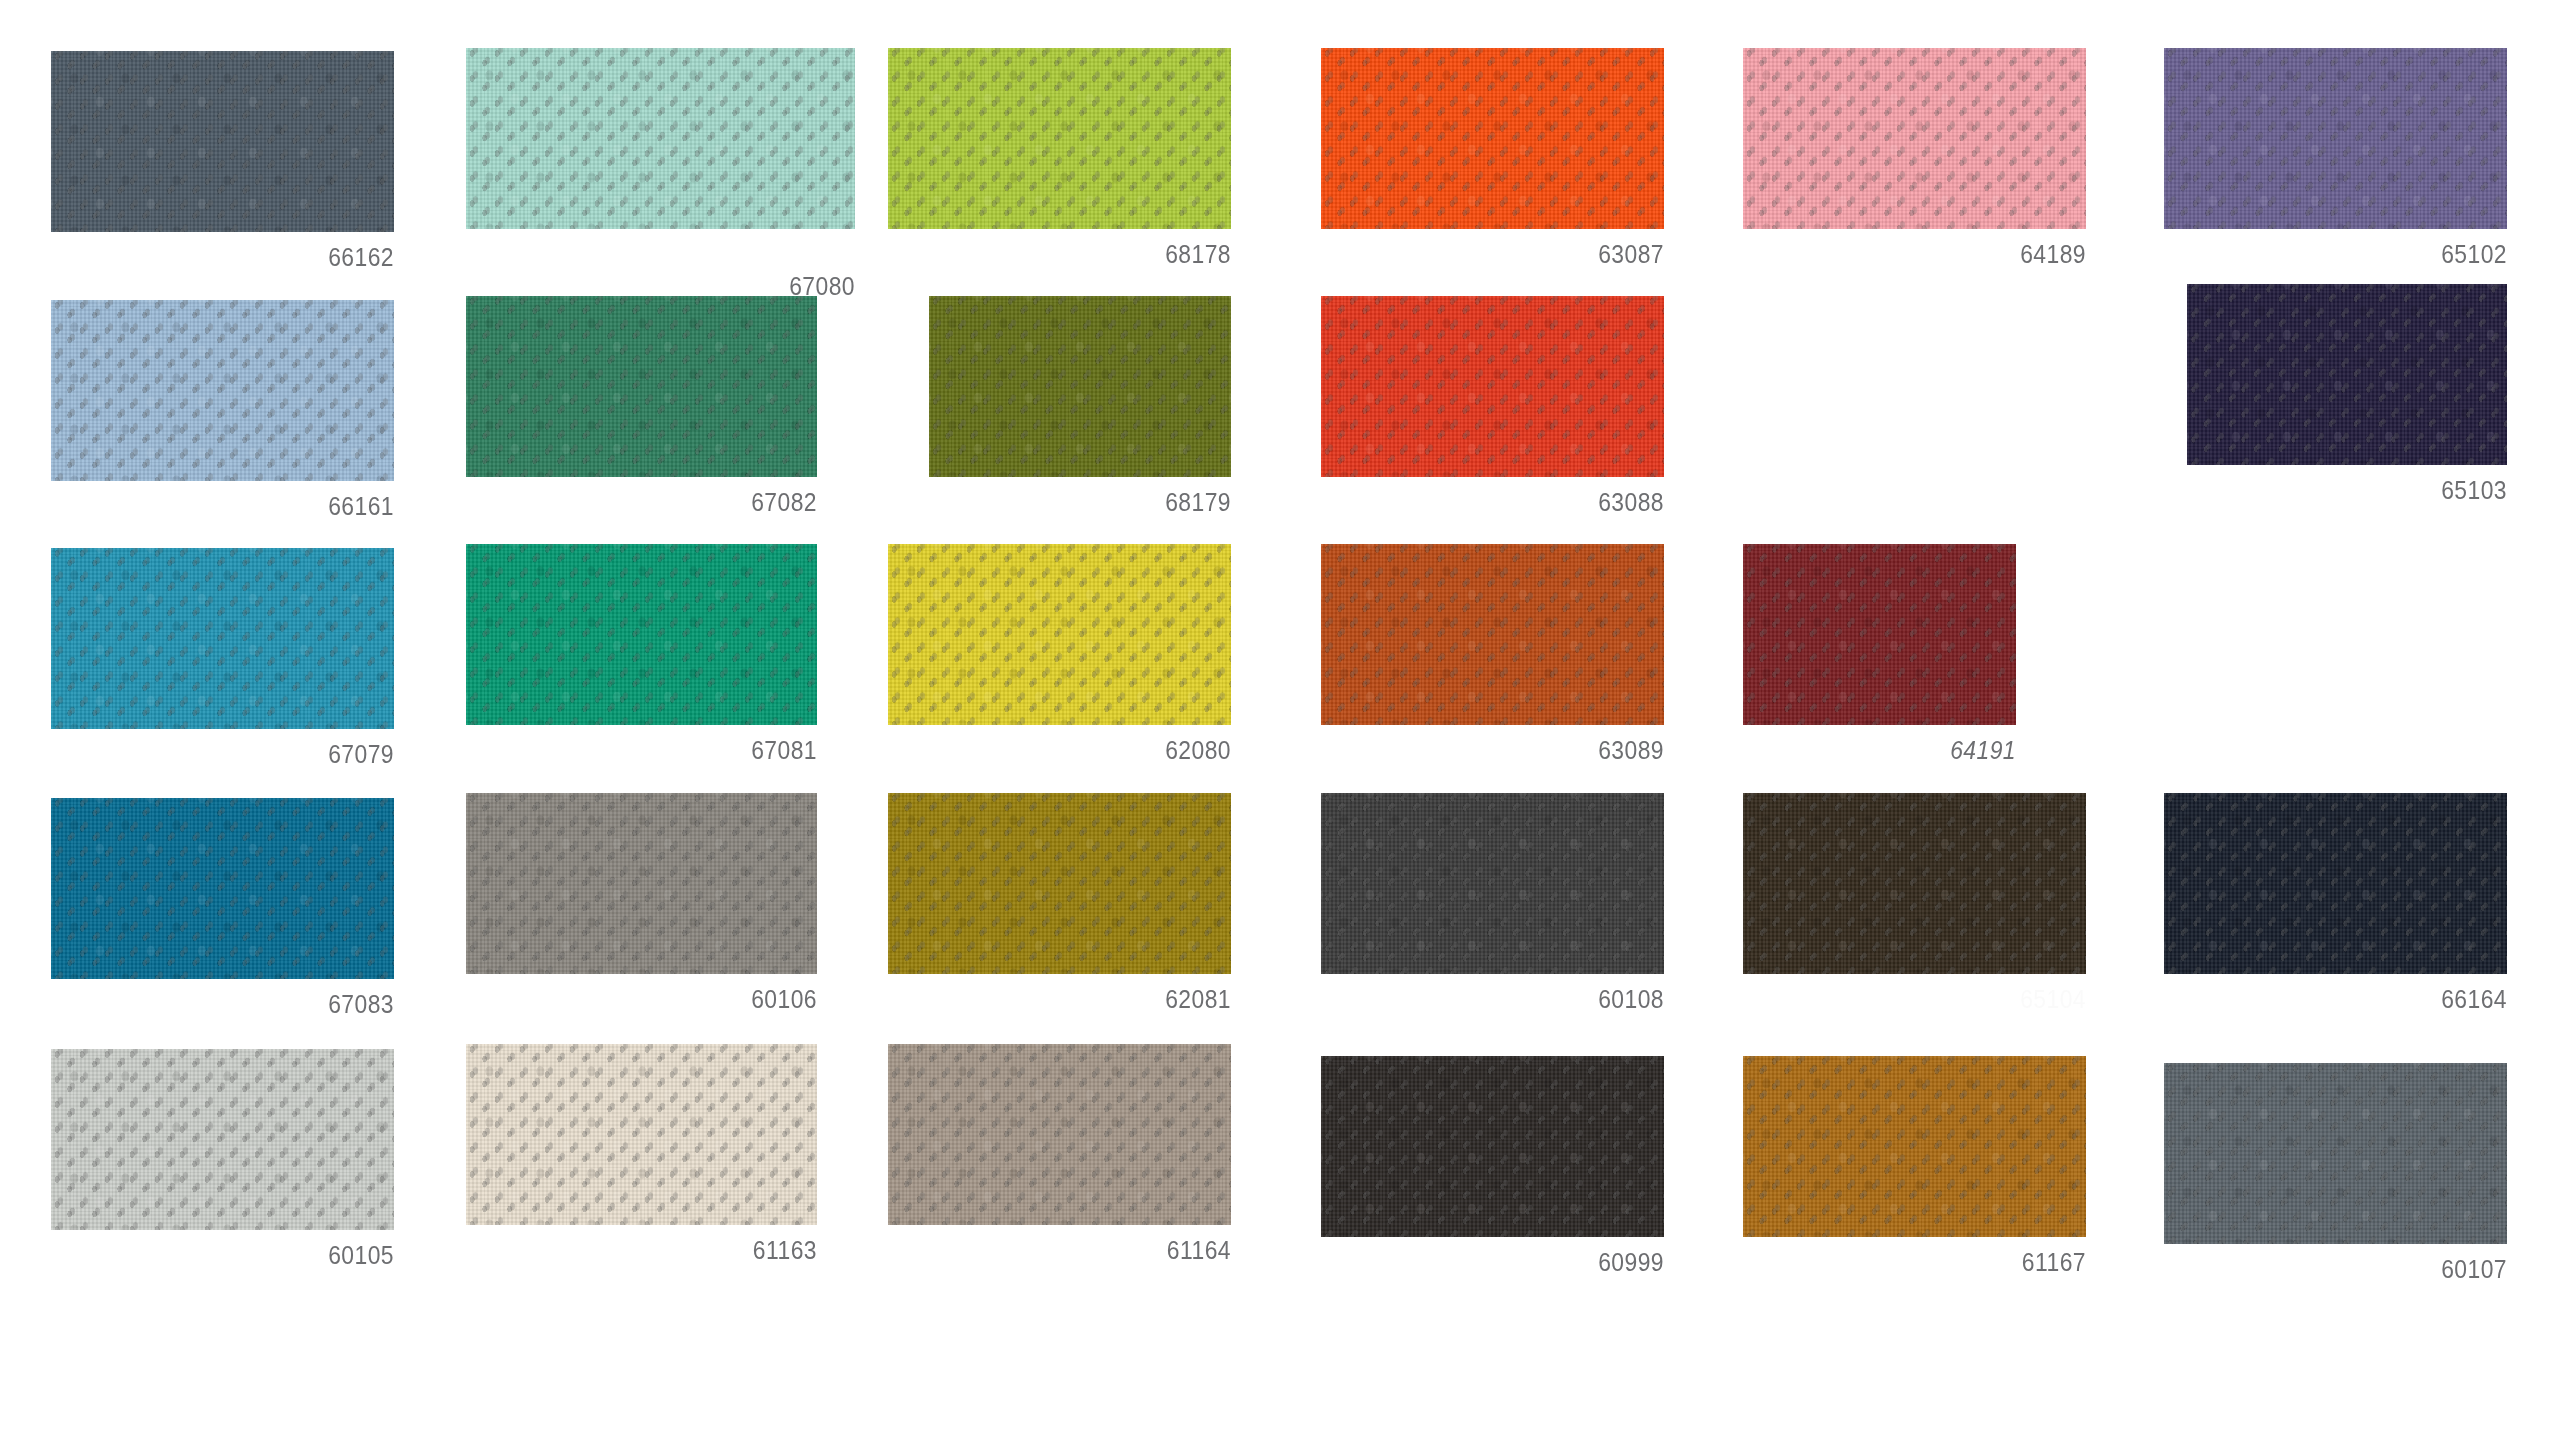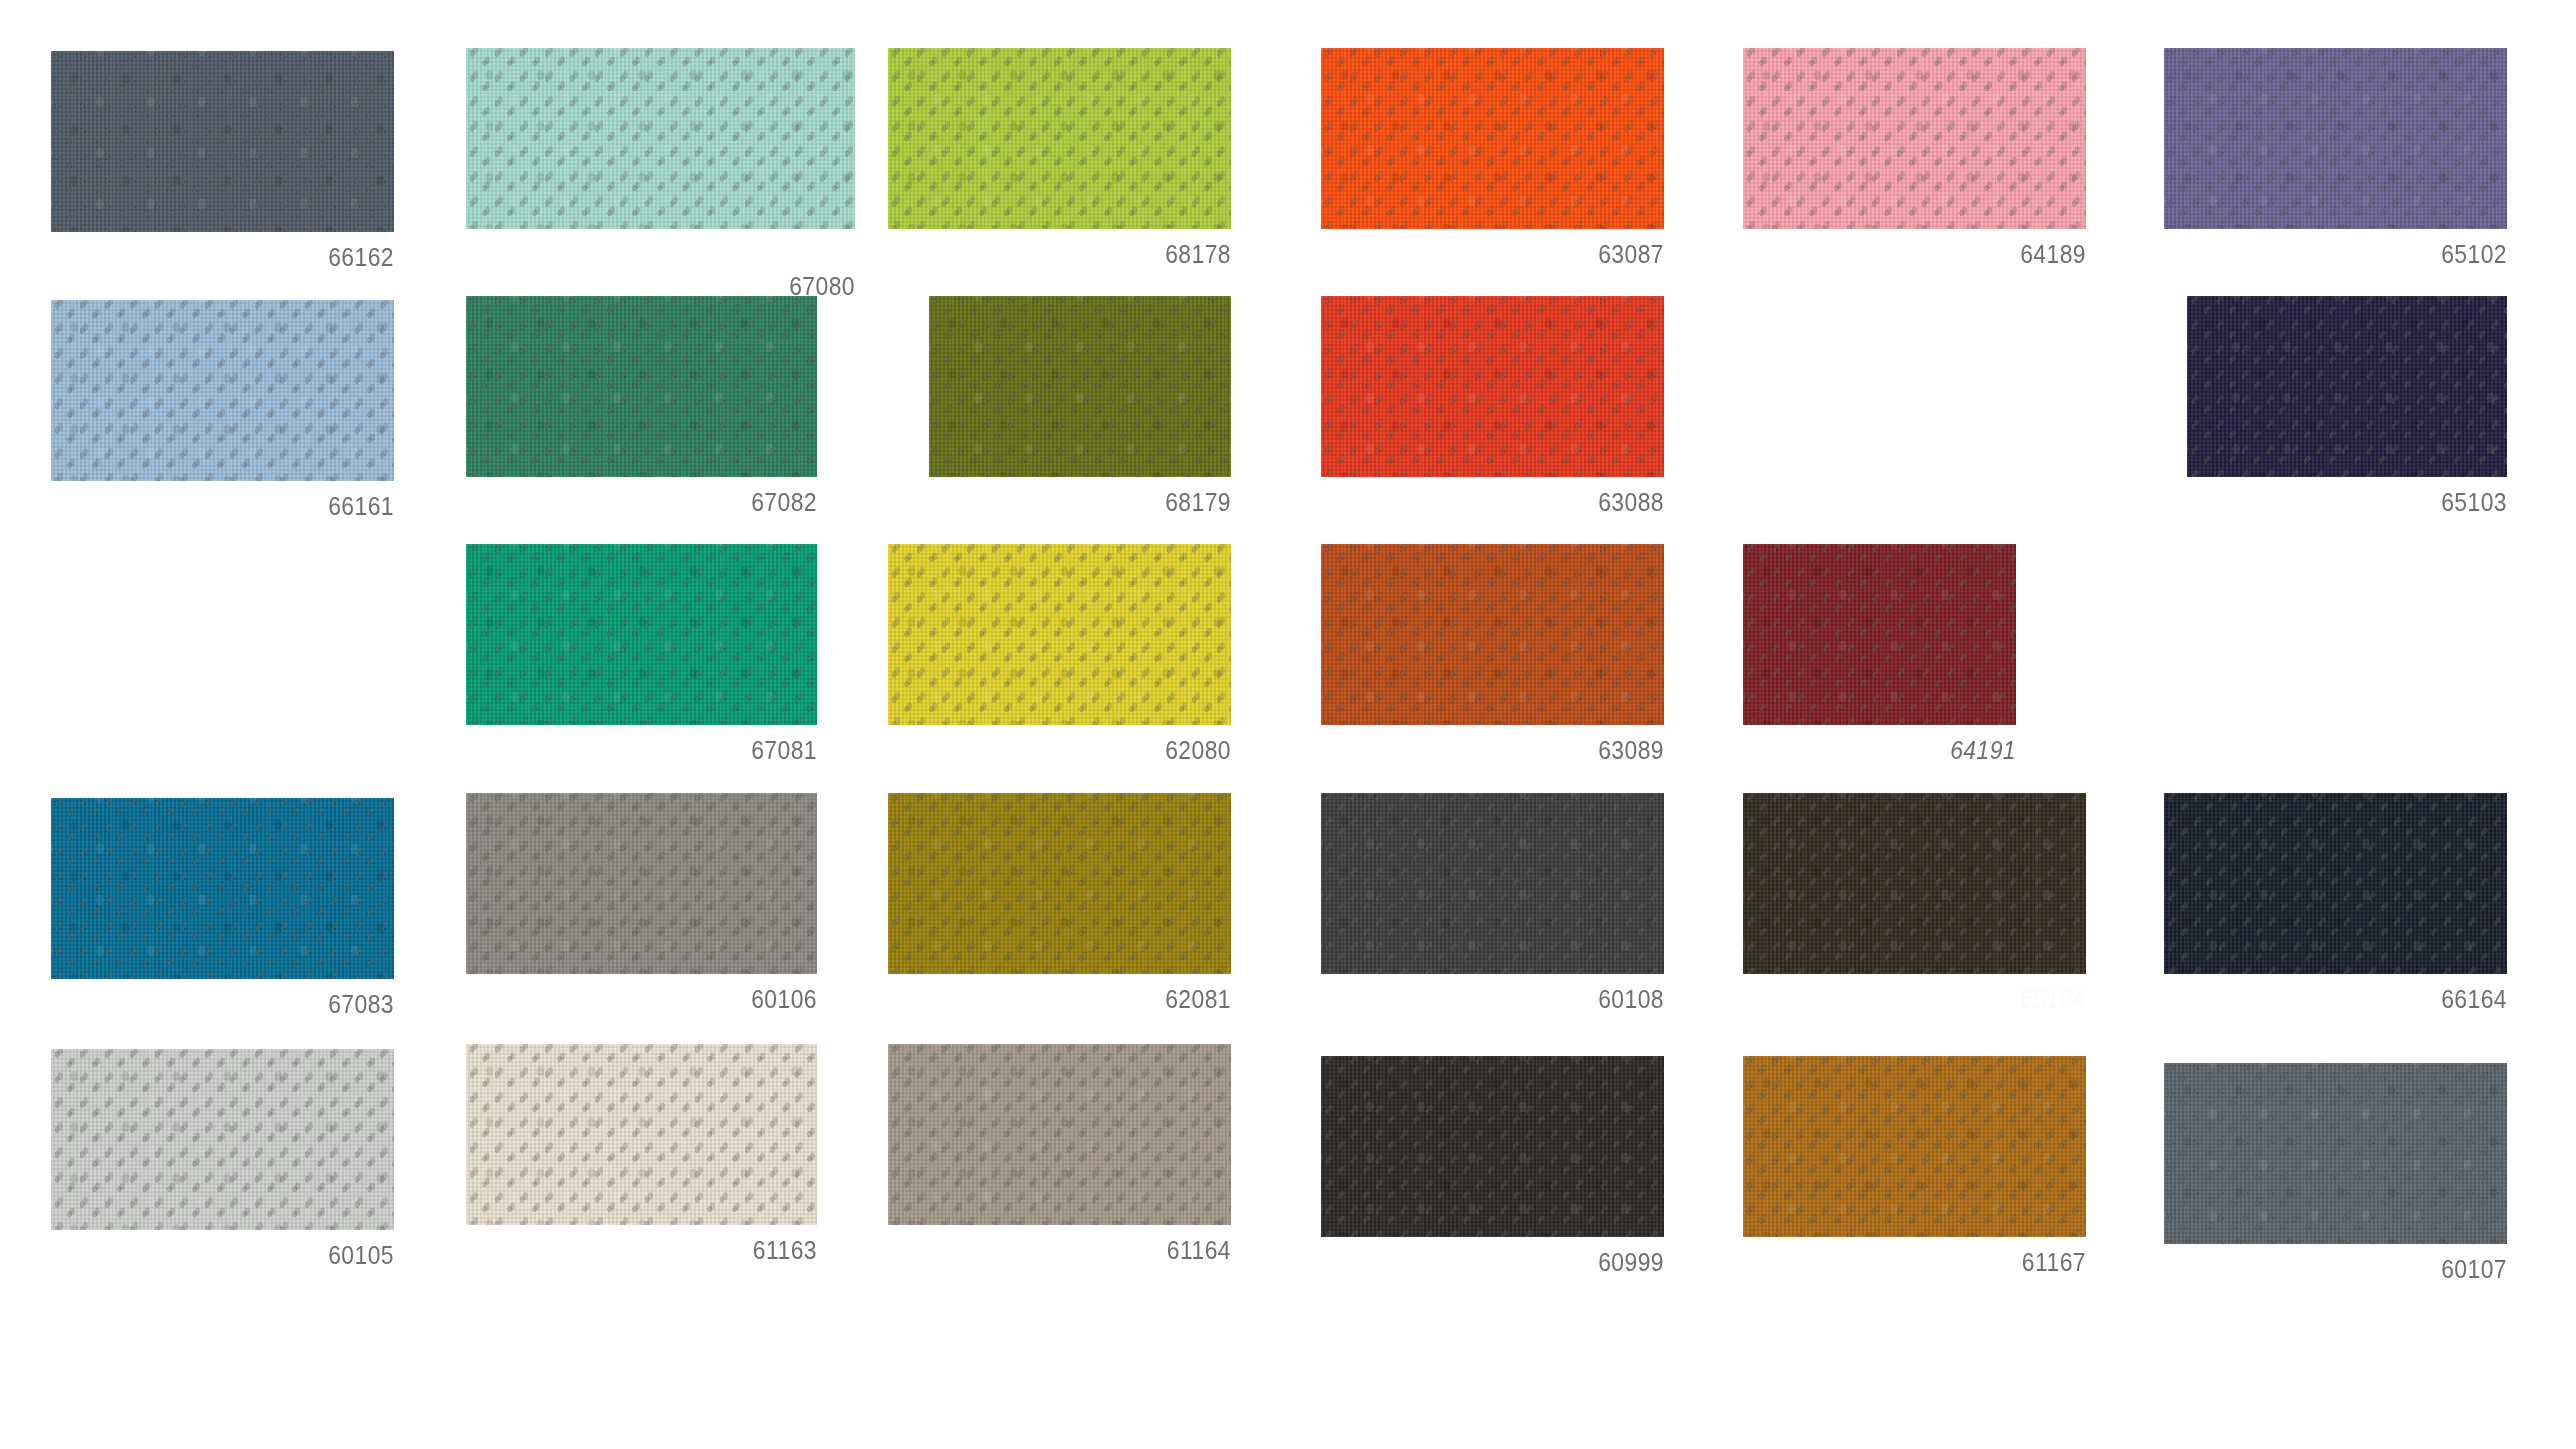--- a/index.html
+++ b/index.html
@@ -194,28 +194,37 @@
   </div>
     <div class="swatch-cell" style="left: 1321px; top: 296px; width: 343px;">
     <div class="swatch-chip" style="height: 181px; background-color: rgb(230, 53, 27);">
       <div class="weave weave-c"></div>
       <div class="weave weave-d"></div>
       <div class="weave weave-a"></div>
       <div class="weave weave-b"></div>
     </div>
     <div class="swatch-label">63088</div>
   </div>
-    <div class="swatch-cell" style="left: 2164px; top: 296px; width: 343px; padding-left: 23px;">
+    <div class="swatch-cell" style="left: 2164px; top: 284px; width: 343px; padding-left: 23px;">
     <div class="swatch-chip" style="height: 181px; background-color: rgb(33, 27, 60);">
       <div class="weave weave-c"></div>
       <div class="weave weave-d"></div>
       <div class="weave weave-a"></div>
       <div class="weave weave-b"></div>
     </div>
     <div class="swatch-label">65103</div>
+  </div>
+    <div class="swatch-cell" style="left: 51px; top: 548px; width: 343px;">
+    <div class="swatch-chip" style="height: 181px; background-color: rgb(33, 149, 181);">
+      <div class="weave weave-c"></div>
+      <div class="weave weave-d"></div>
+      <div class="weave weave-a"></div>
+      <div class="weave weave-b"></div>
+    </div>
+    <div class="swatch-label">67079</div>
   </div>
     <div class="swatch-cell" style="left: 466px; top: 544px; width: 351px;">
     <div class="swatch-chip" style="height: 181px; background-color: rgb(3, 154, 114);">
       <div class="weave weave-c"></div>
       <div class="weave weave-d"></div>
       <div class="weave weave-a"></div>
       <div class="weave weave-b"></div>
     </div>
     <div class="swatch-label">67081</div>
   </div>

